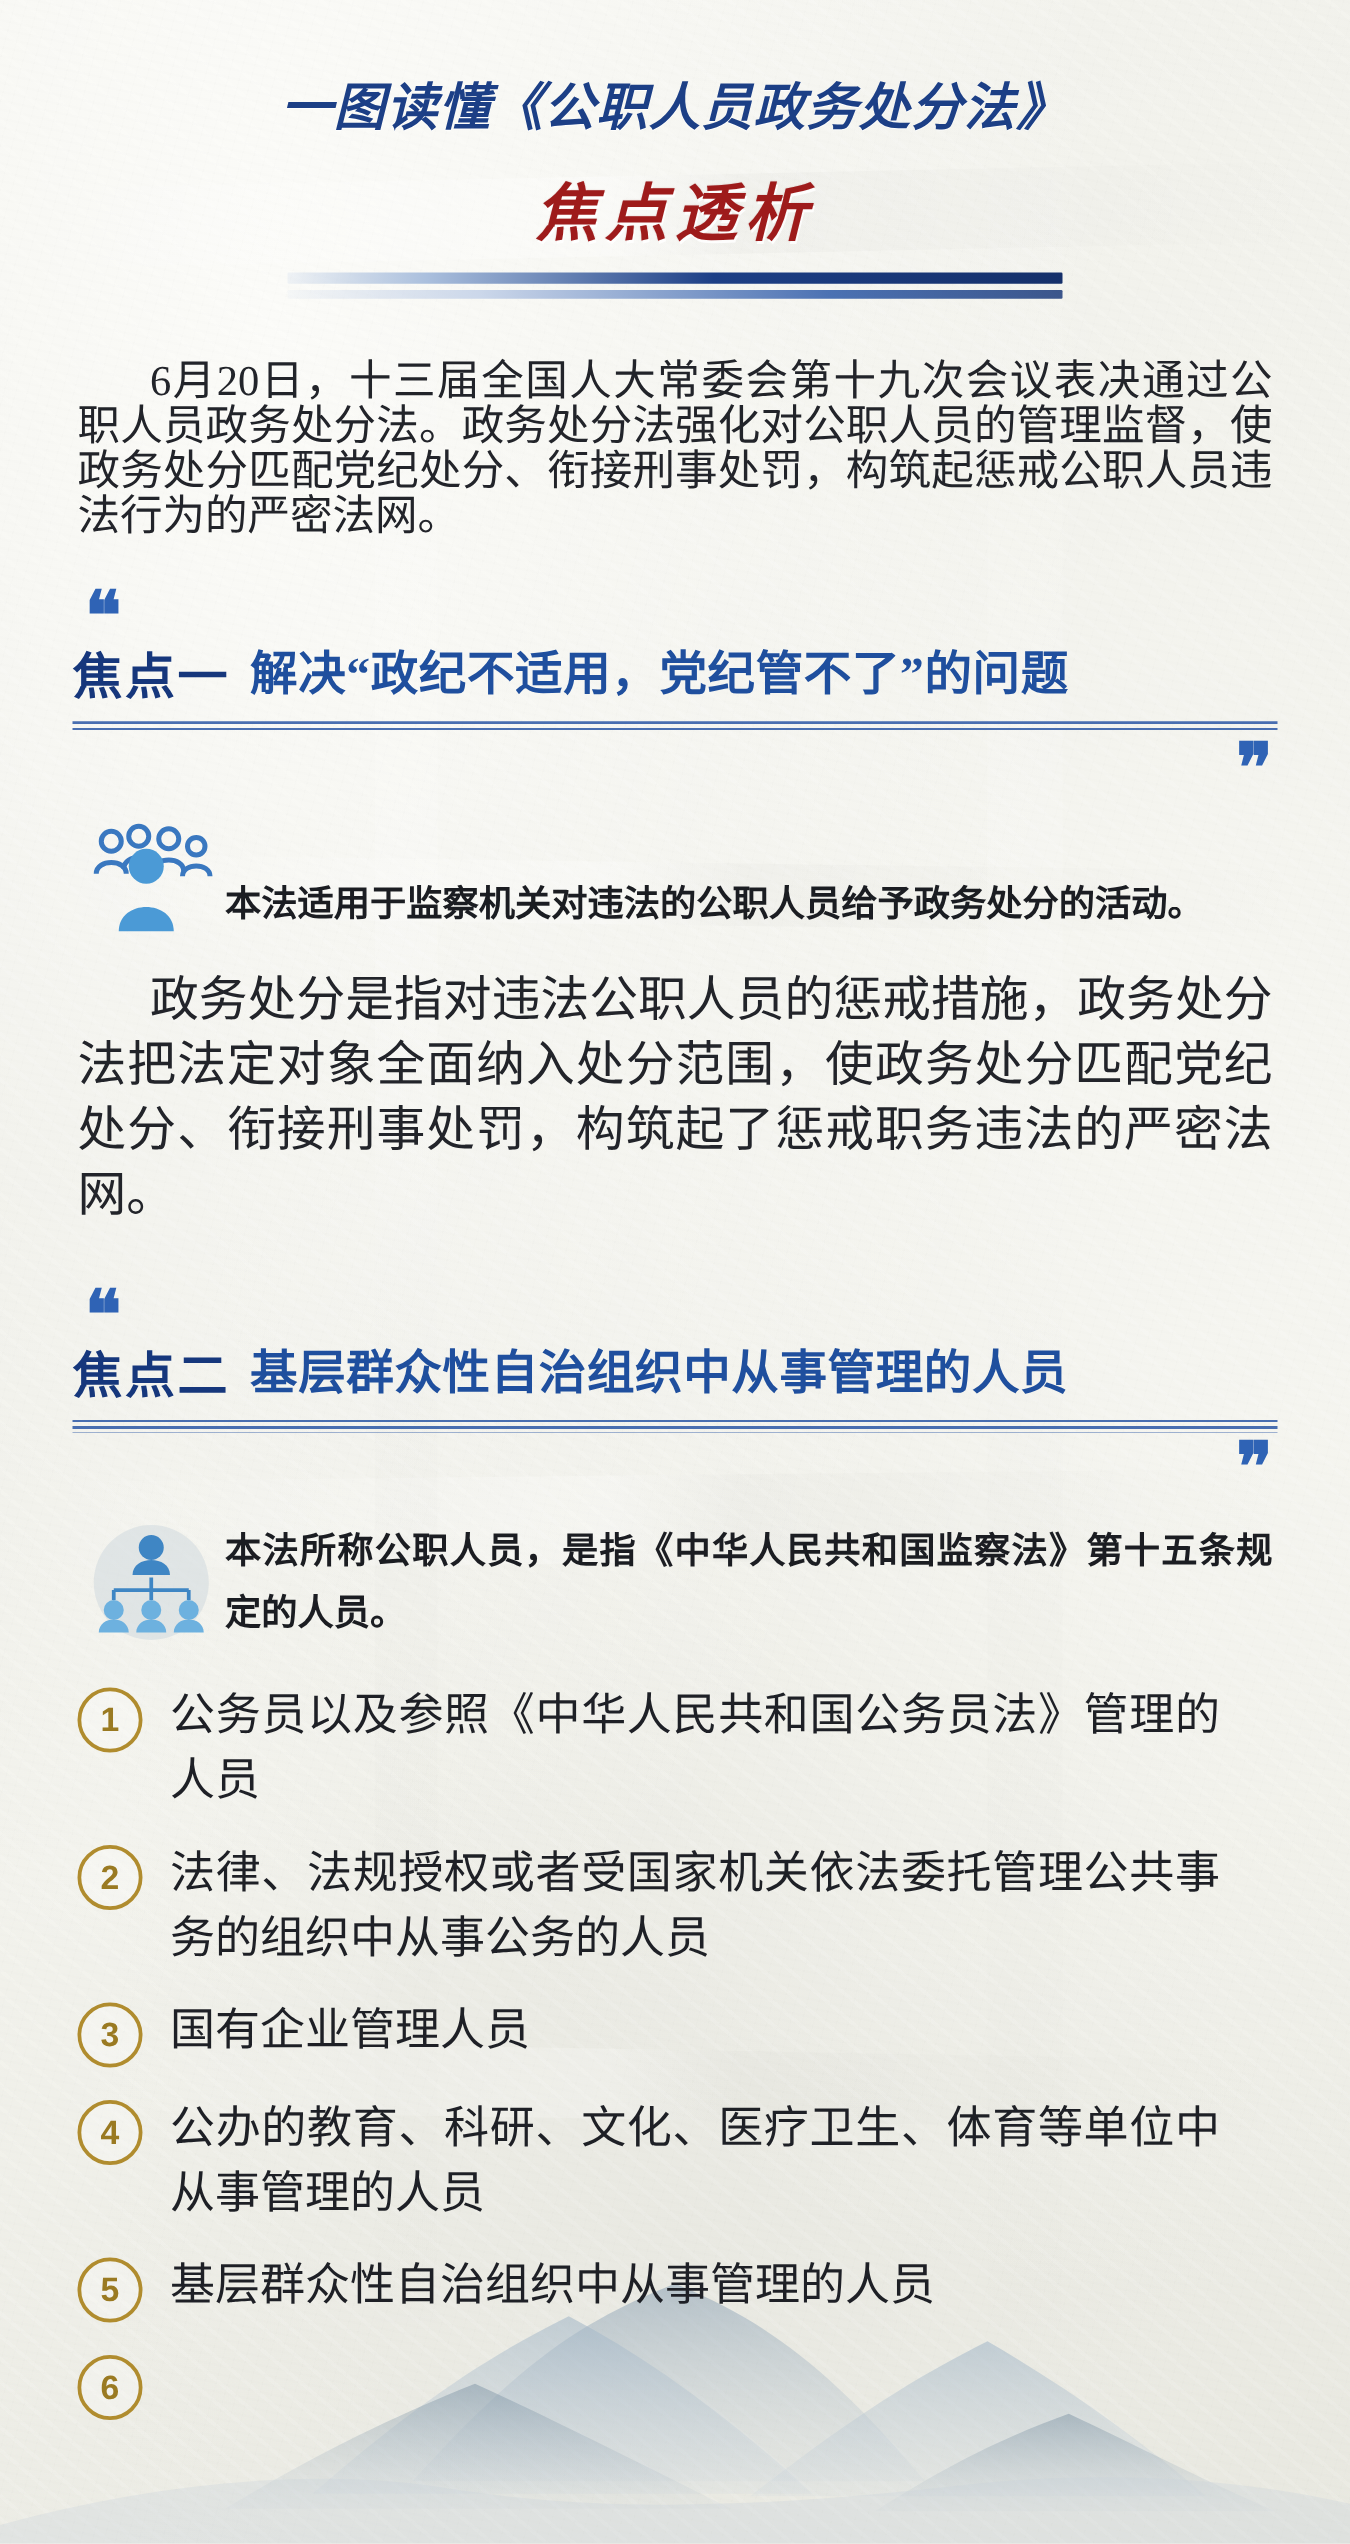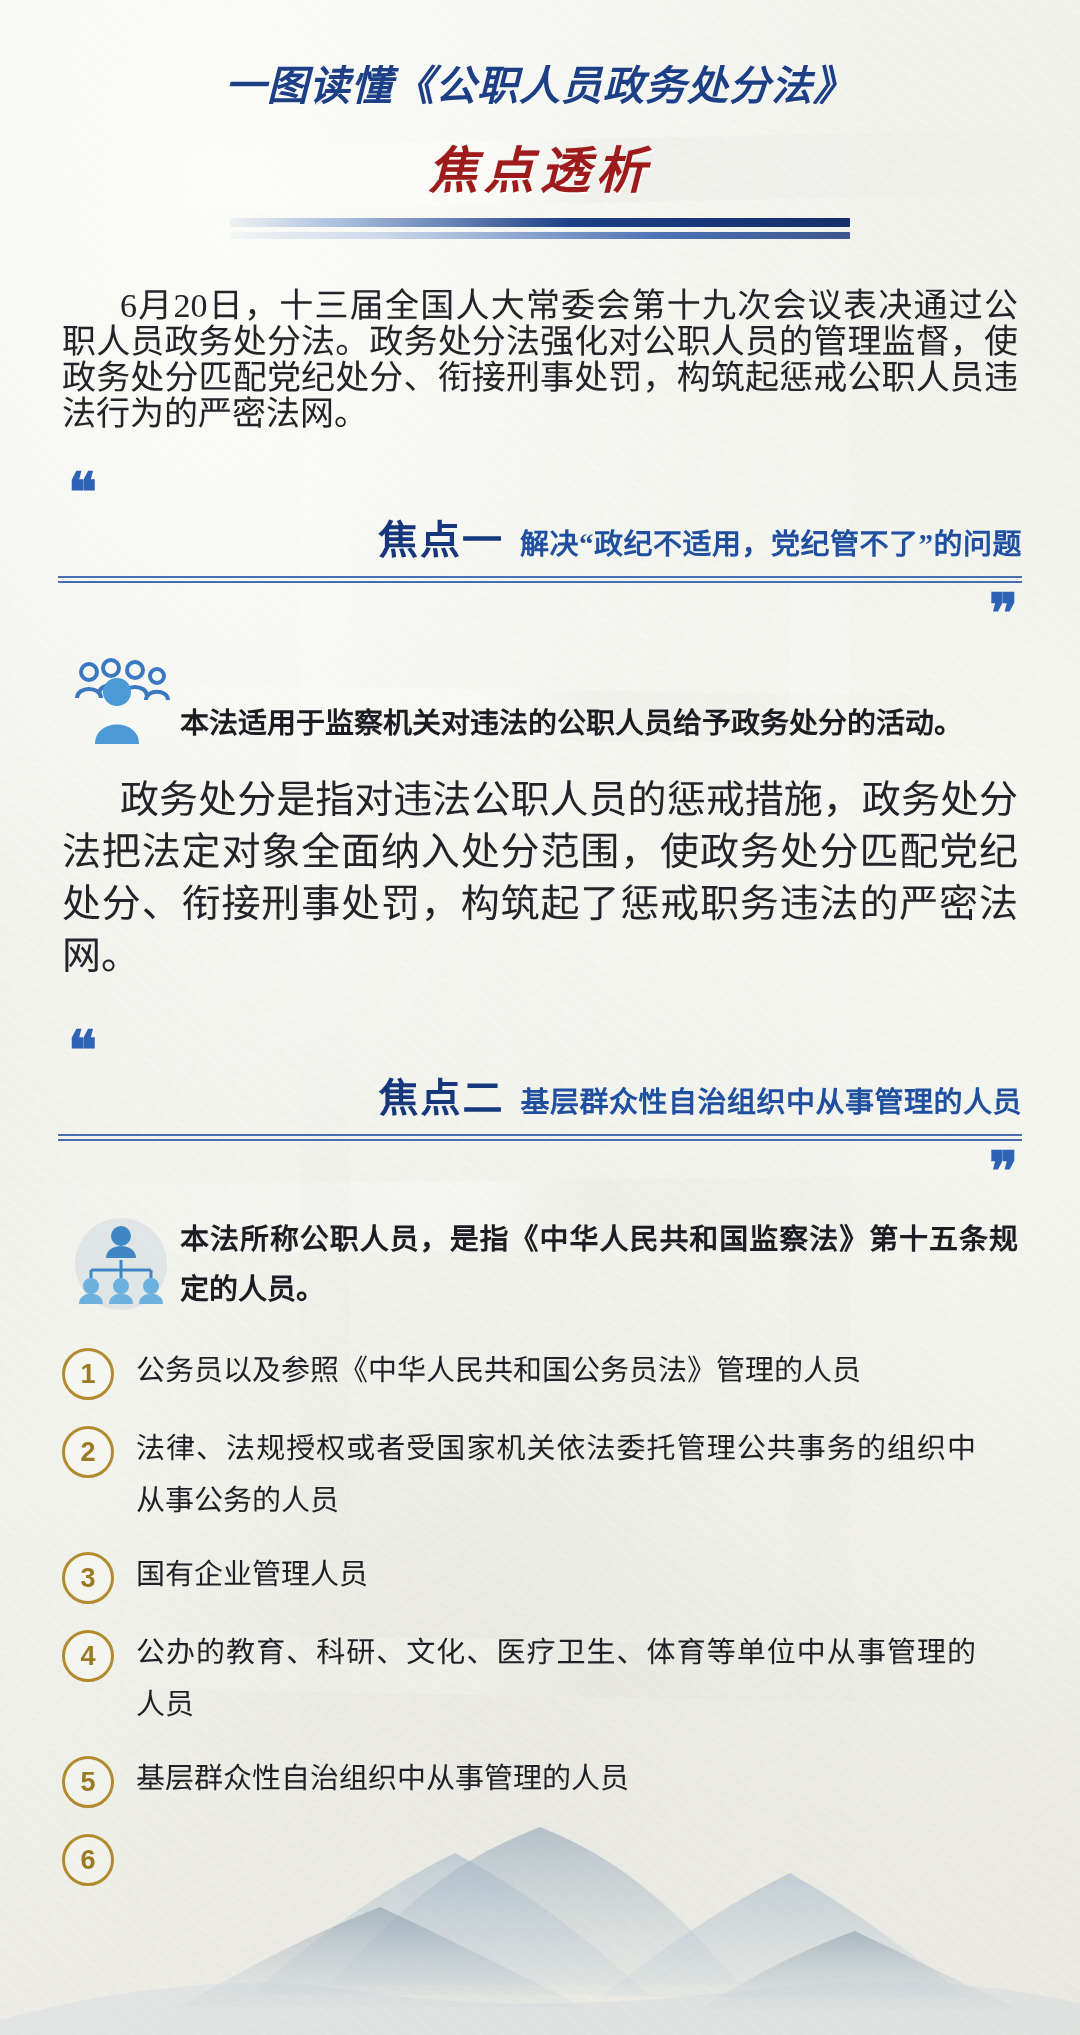--- a/index.html
+++ b/index.html
@@ -112,31 +112,30 @@
     line-height: 28px;
     font-weight: bold;
     letter-spacing: -4px;
     margin-left: 10px;
     font-family: "DejaVu Serif", serif;
   }
   .focus-head-row {
     display: flex;
     align-items: flex-end;
     margin-top: 2px;
-    justify-content: flex-end;
   }
   .focus-label {
     font-size: 40px;
     font-weight: bold;
     color: #16377c;
     letter-spacing: 2px;
     white-space: nowrap;
   }
   .focus-sub {
-    font-size: 29px;
+    font-size: 38px;
     font-weight: bold;
     color: #1f4f9e;
     margin-left: 16px;
     padding-bottom: 4px;
     letter-spacing: .5px;
     white-space: nowrap;
   }
   .focus-rule {
     margin-top: 10px;
     height: 10px;
@@ -203,21 +202,21 @@
     font-weight: bold;
     display: flex;
     align-items: center;
     justify-content: center;
     margin-right: 22px;
     margin-top: 4px;
     font-family: "Liberation Sans", sans-serif;
     background: rgba(255,255,255,.25);
   }
   .li-text {
-    font-size: 29px;
+    font-size: 36px;
     line-height: 52px;
     color: #1e2026;
     text-align: justify;
     max-width: 840px;
   }
 
   
   .mountains {
     position: absolute;
     left: 0; bottom: 0;

